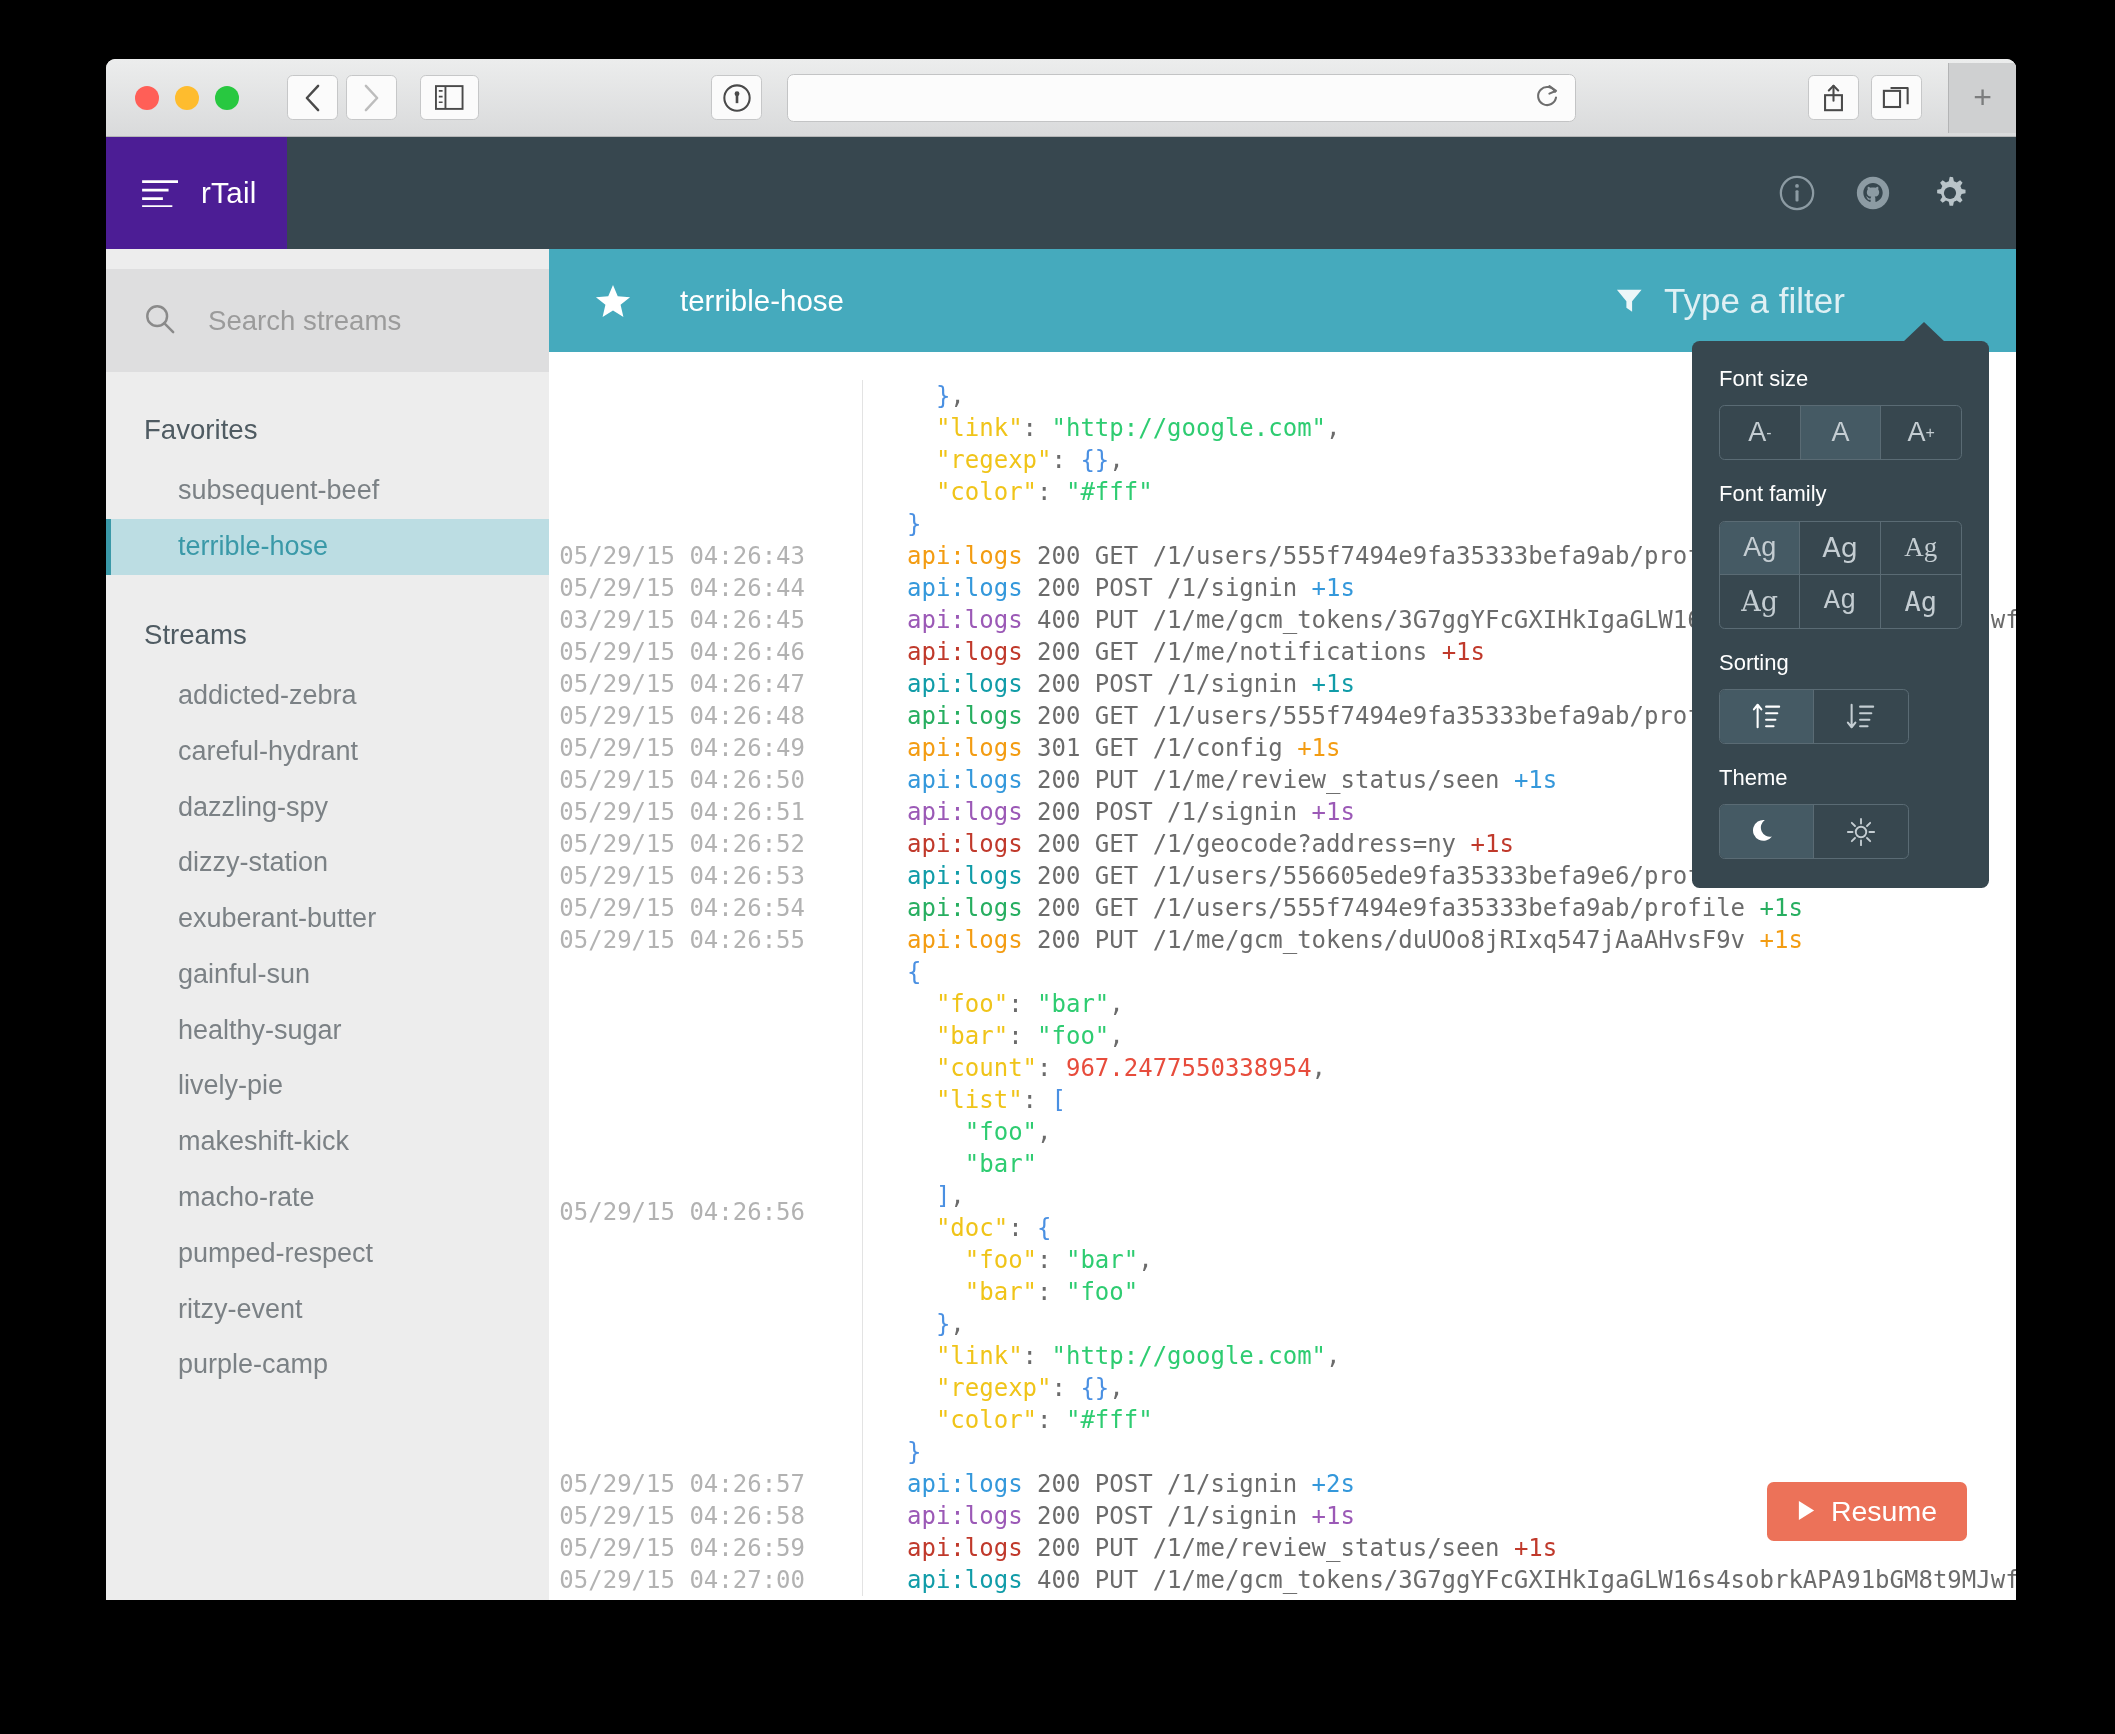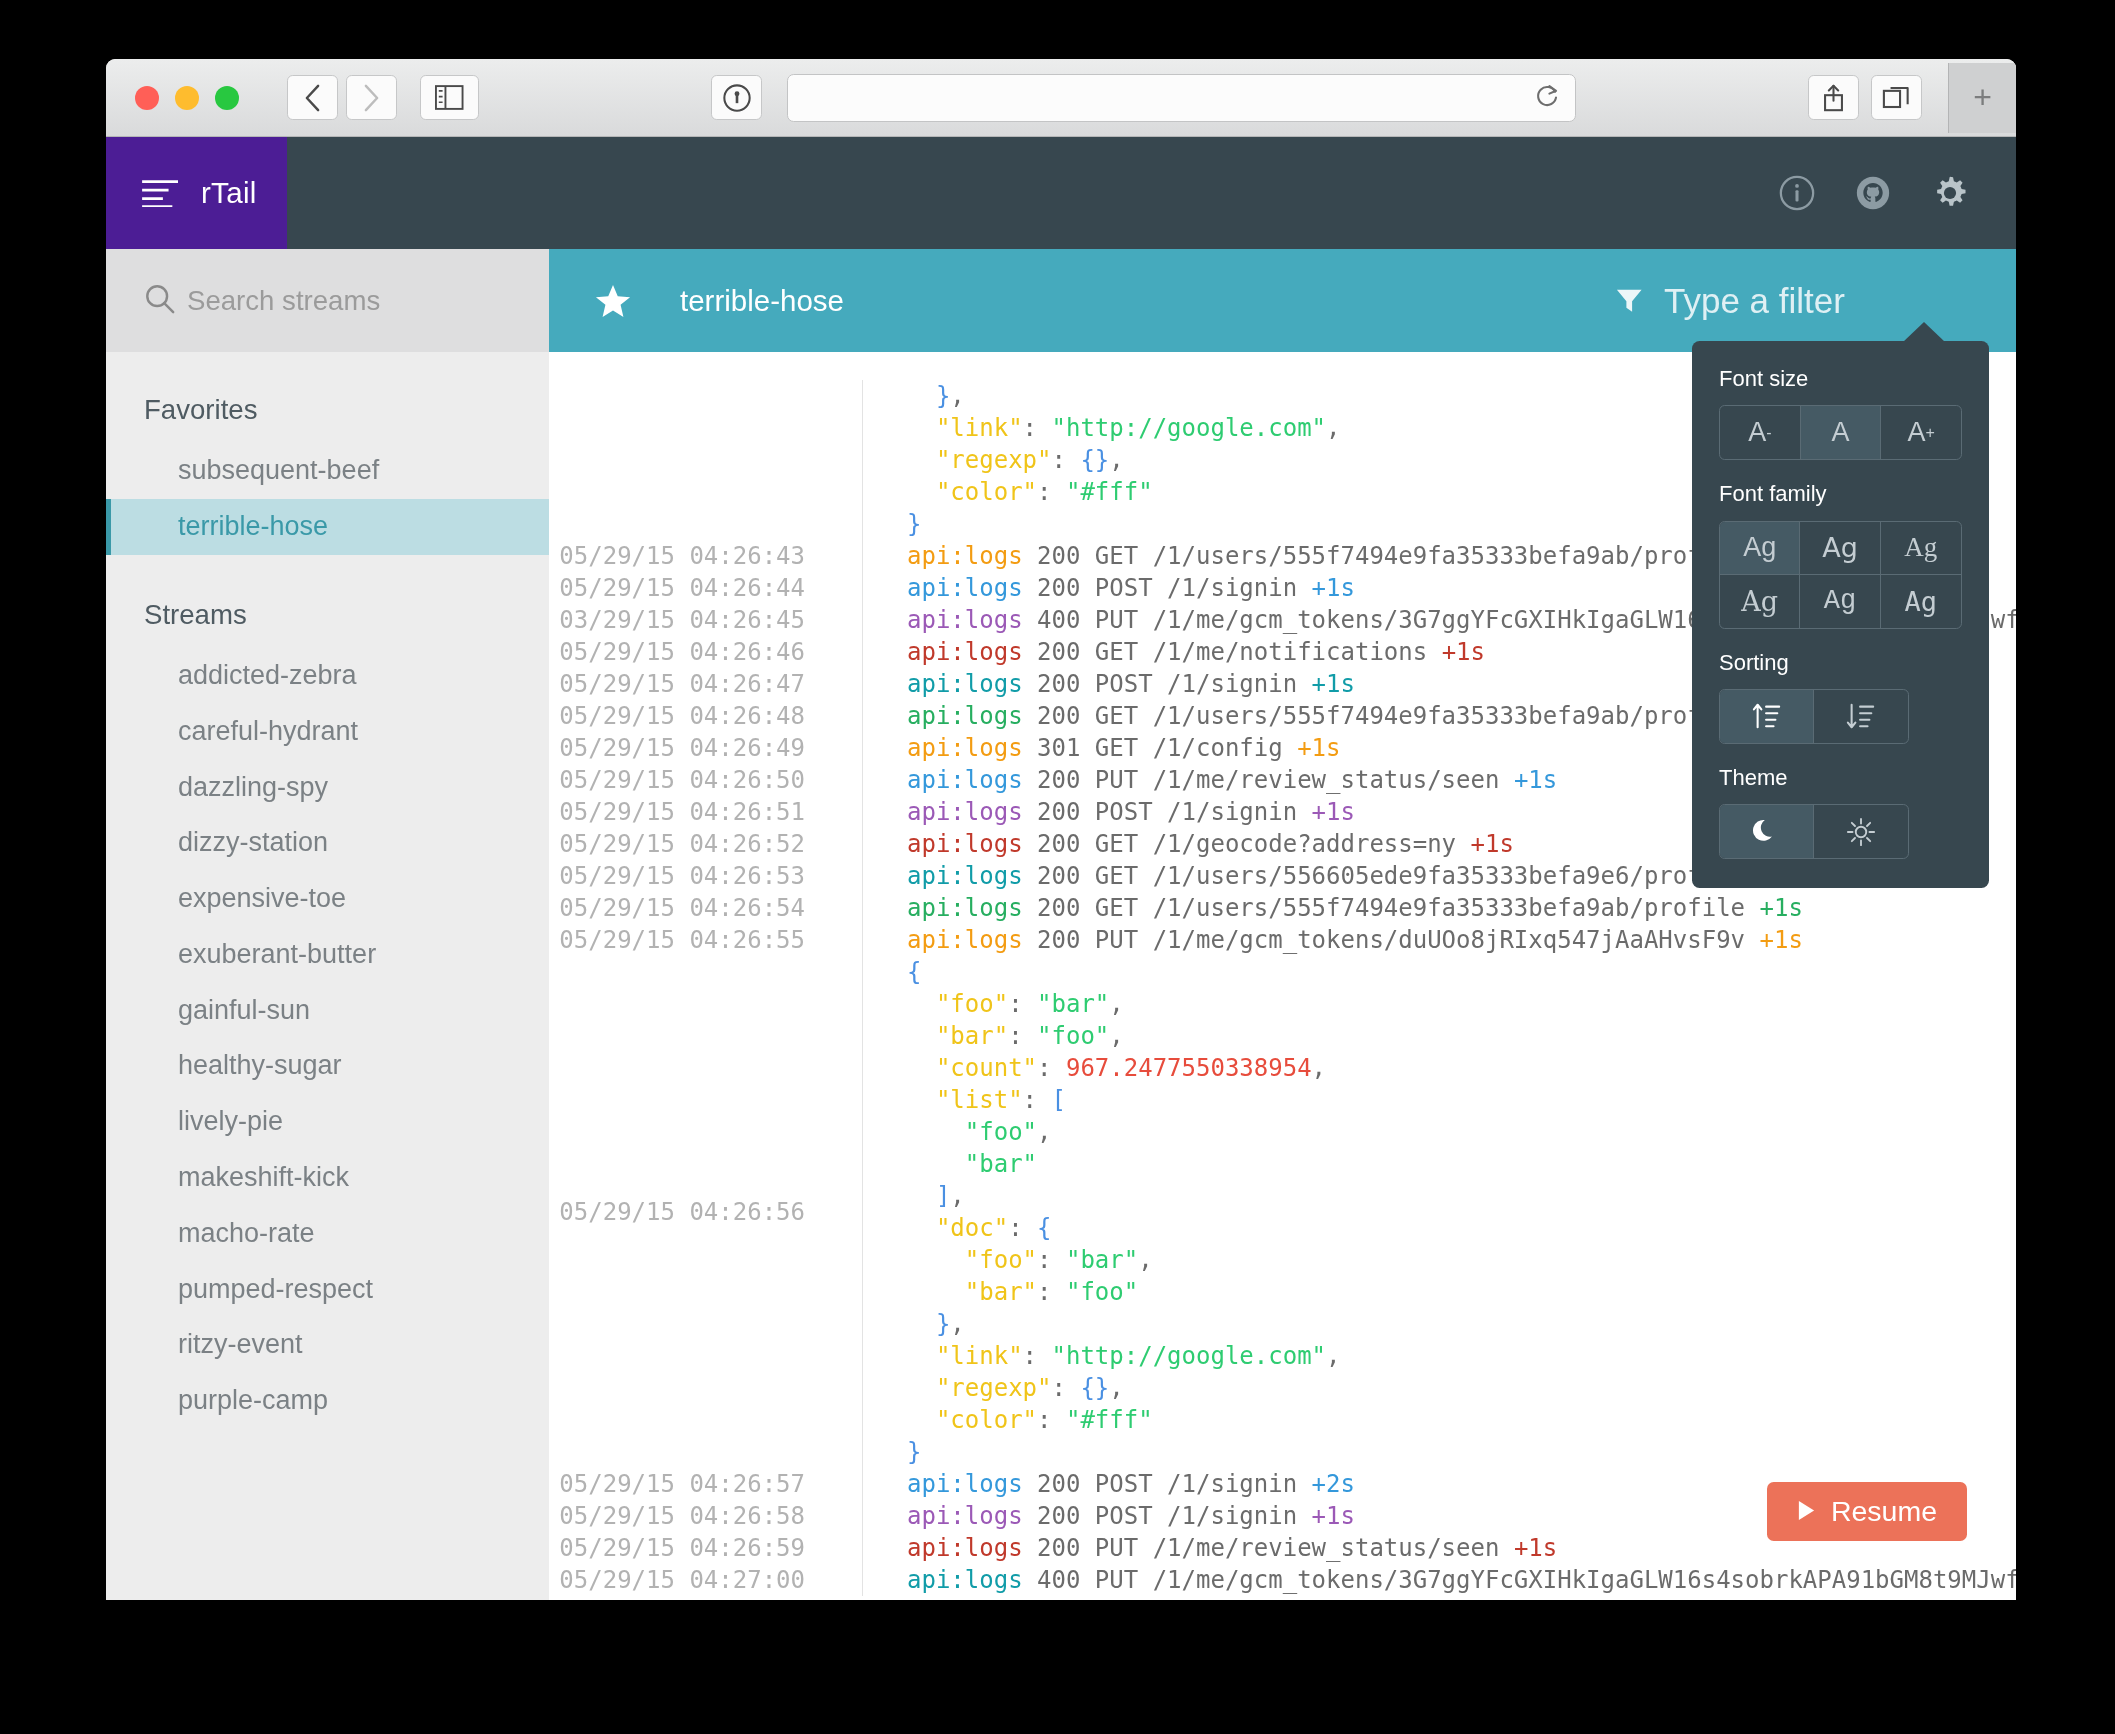--- a/index.html
+++ b/index.html
@@ -79,21 +79,21 @@
   .hicon { color: #8c9ba3; display: flex; align-items: center; }
   .hicon.active { color: #b9c4c9; }
 
   
   .body { display: flex; height: calc(100% - 78px - 112px); }
 
   
   .sidebar { width: 443px; background: #ededed; display: flex; flex-direction: column; }
   .search {
     height: 103px; background: #dededf;
-    display: flex; align-items: center; gap: 11px; padding-left: 38px;
+    display: flex; align-items: center; gap: 32px; padding-left: 38px; margin-top: 20px;
   }
   .search-icon { color: #8a8a8a; }
   .search-input {
     border: 0; background: transparent; outline: none;
     font-family: "Liberation Sans", sans-serif;
     font-size: 27.6px; font-weight: 300; color: #555; width: 285px;
   }
   .search-input::placeholder { color: #9b9b9b; }
   .streamlist { flex: 1; overflow: hidden; padding-top: 25px; }
   .group-title {
@@ -342,21 +342,20 @@
         <div id="fav-list">
             <div class="stream">subsequent-beef</div>
             <div class="stream sel">terrible-hose</div>
           </div>
         <div class="group-title" style="margin-top:27px">Streams</div>
         <div id="stream-items">
             <div class="stream">addicted-zebra</div>
             <div class="stream">careful-hydrant</div>
             <div class="stream">dazzling-spy</div>
             <div class="stream">dizzy-station</div>
-            <div class="stream">expensive-toe</div>
             <div class="stream">exuberant-butter</div>
             <div class="stream">gainful-sun</div>
             <div class="stream">healthy-sugar</div>
             <div class="stream">lively-pie</div>
             <div class="stream">makeshift-kick</div>
             <div class="stream">macho-rate</div>
             <div class="stream">pumped-respect</div>
             <div class="stream">ritzy-event</div>
             <div class="stream">purple-camp</div>
           </div>

